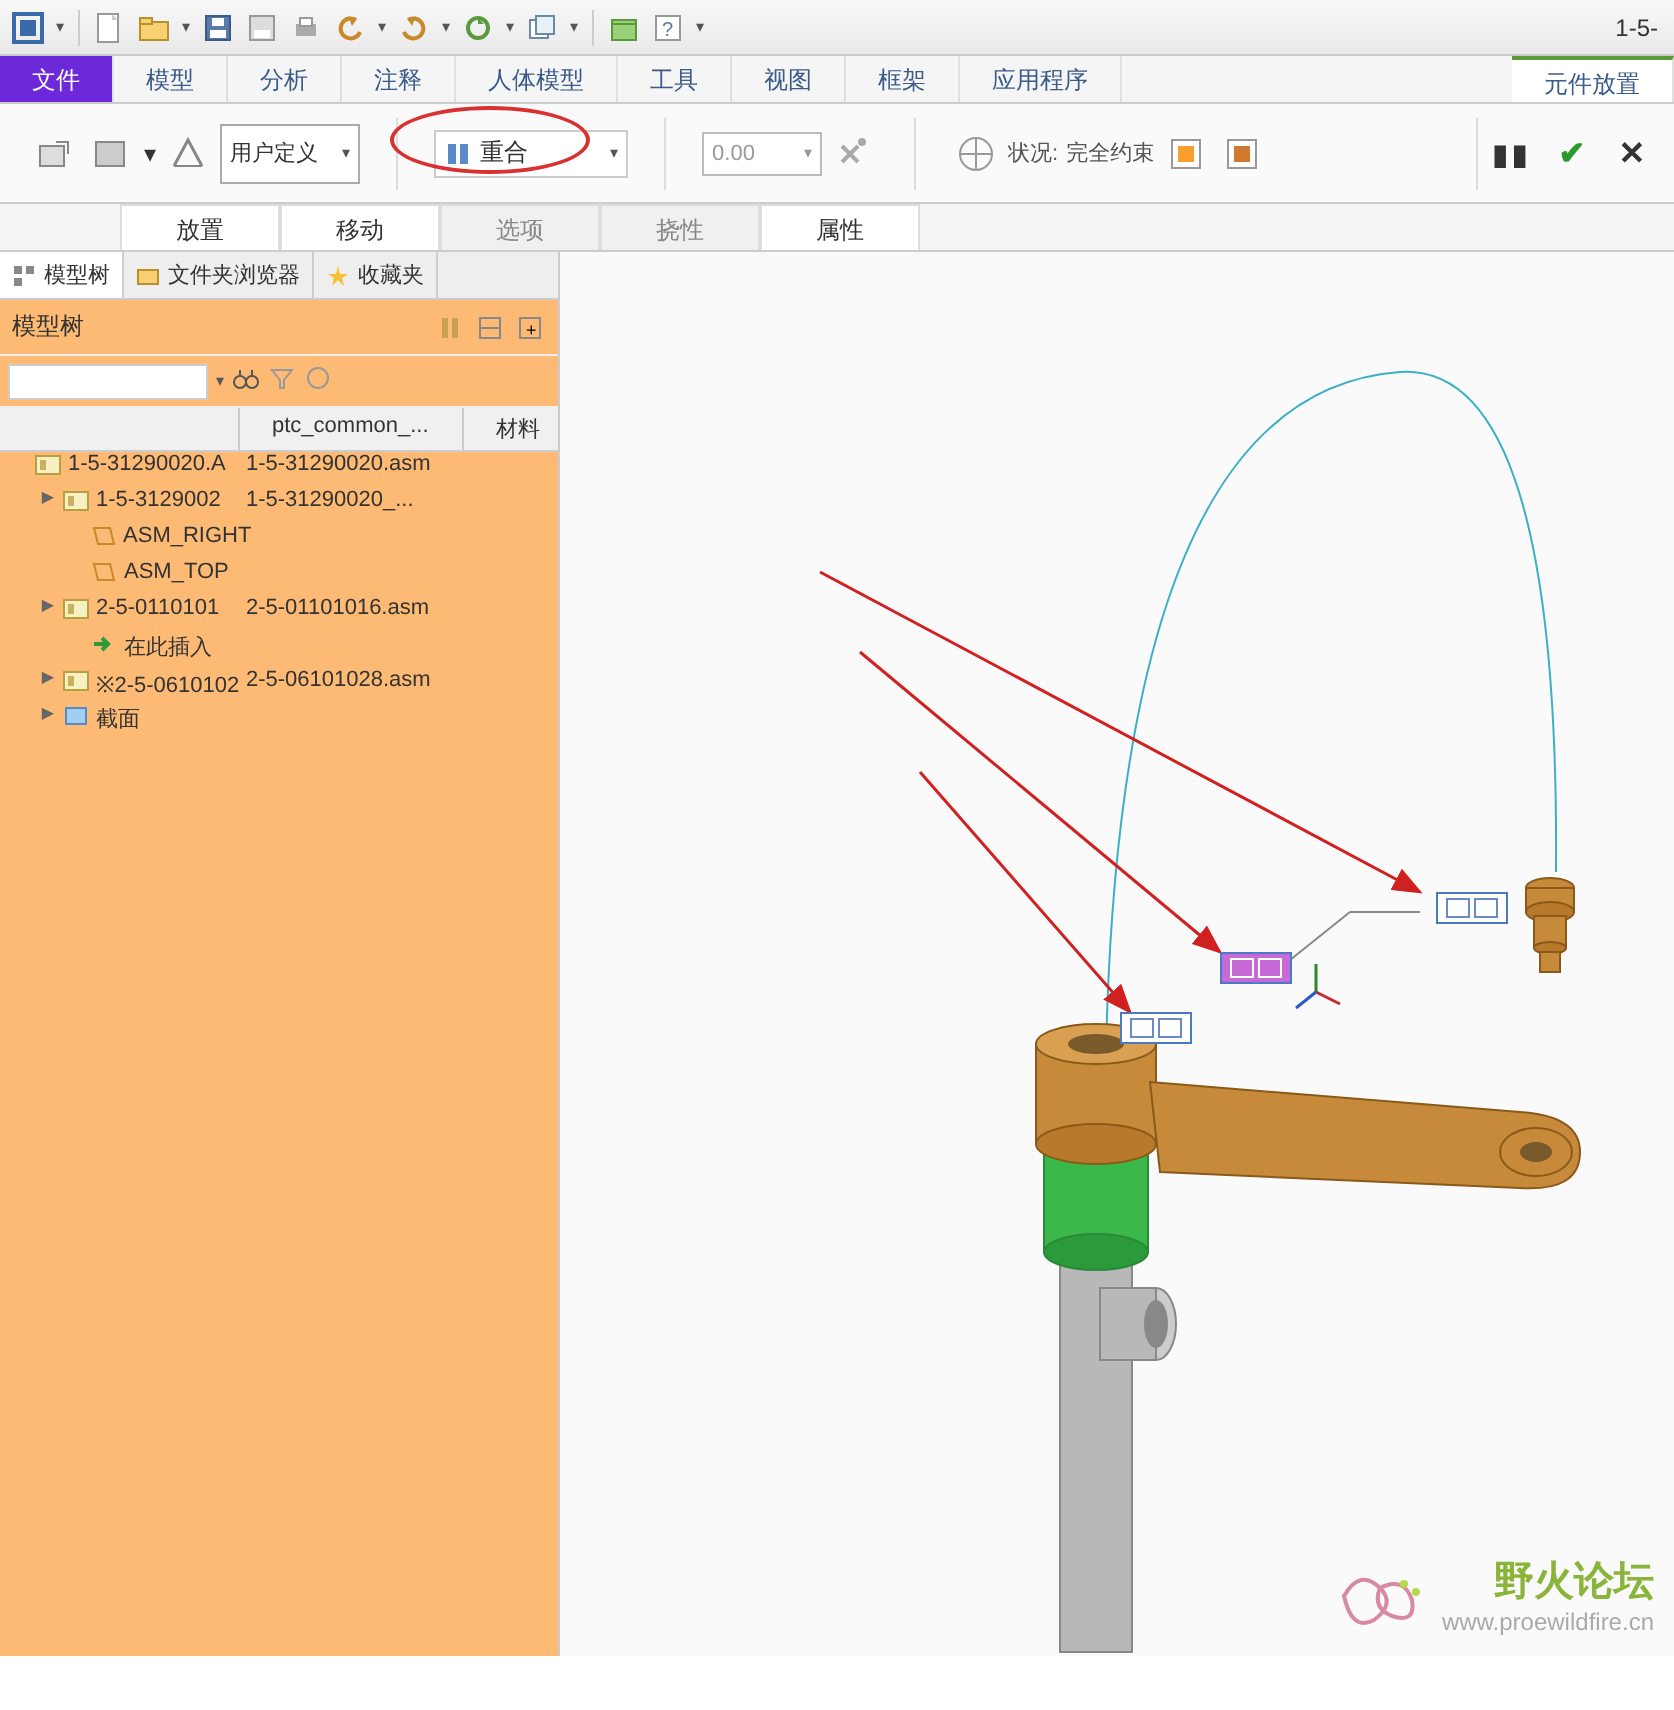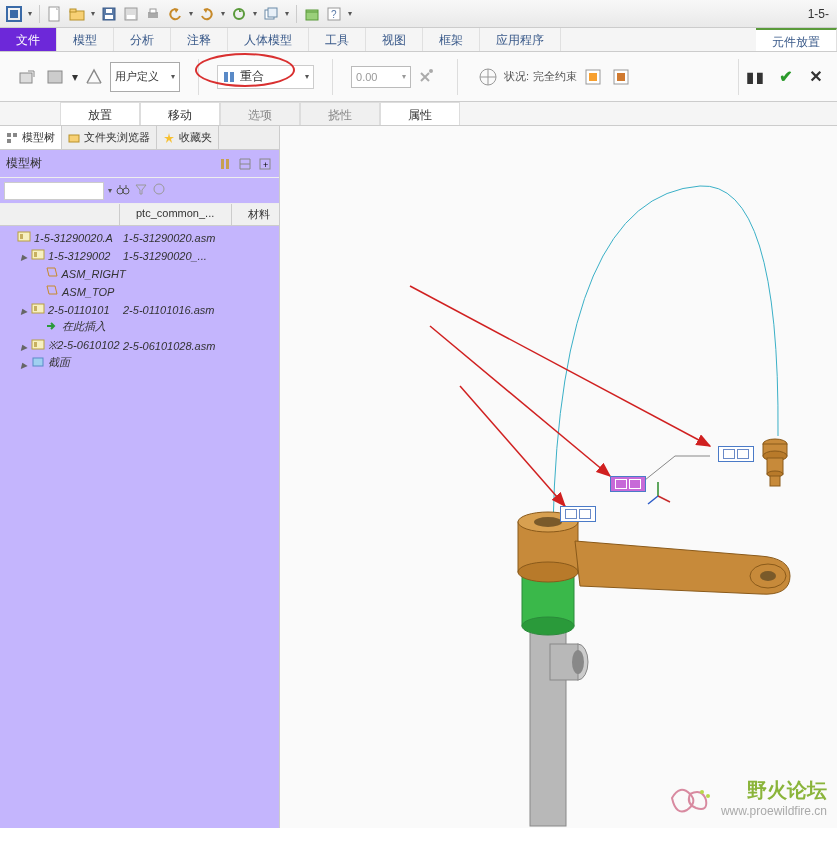--- a/index.html
+++ b/index.html
@@ -26,35 +26,35 @@
   .offset-field::after { content: "▾"; position: absolute; right: 4px; font-size: 8px; color: #999; }
   .status-lbl { font-size: 11px; color: #555; }
   .end-btns { margin-left: auto; display: flex; gap: 4px; align-items: center; }
   .end-btn { width: 26px; height: 26px; display: flex; align-items: center; justify-content: center; font-size: 16px; font-weight: bold; cursor: pointer; }
   .end-btn.ok { color: #2a9a2a; }
   .end-btn.cancel { color: #333; }
   .sub-tabs { height: 24px; background: #f5f5f5; border-bottom: 1px solid #ccc; display: flex; padding-left: 60px; }
   .sub-tabs .stab { width: 80px; text-align: center; font-size: 12px; padding-top: 4px; color: #888; border: 1px solid #ddd; border-bottom: none; background: #f0f0f0; cursor: pointer; }
   .sub-tabs .stab.active { color: #333; background: #fff; }
   .workspace { display: flex; height: 702px; }
-  .side-panel { width: 280px; border-right: 1px solid #ccc; background: #c4b5fd; display: flex; flex-direction: column; }
+  .side-panel { width: 280px; border-right: 1px solid #ccc; background: #fdba74; display: flex; flex-direction: column; }
   .panel-tabs { height: 24px; display: flex; border-bottom: 1px solid #ccc; background: #eee; }
   .panel-tabs .ptab { padding: 4px 6px; font-size: 11px; display: flex; align-items: center; gap: 4px; border-right: 1px solid #ccc; cursor: pointer; }
   .panel-tabs .ptab.active { background: #fff; }
   .panel-header { height: 28px; display: flex; align-items: center; padding: 0 6px; font-size: 12px; border-bottom: 1px solid #eee; }
   .panel-header .tools { margin-left: auto; display: flex; gap: 4px; }
   .panel-header .tools span { width: 16px; height: 16px; cursor: pointer; display: inline-flex; align-items: center; justify-content: center; }
   .panel-search { height: 26px; display: flex; align-items: center; padding: 0 4px; gap: 4px; border-bottom: 1px solid #eee; }
   .panel-search input { width: 100px; height: 18px; border: 1px solid #ccc; padding: 0 4px; font-size: 11px; }
   .panel-cols { height: 22px; display: flex; border-bottom: 1px solid #ccc; background: #f0f0f0; font-size: 11px; gap: 12px; }
   .panel-cols .col1 { width: 120px; border-right: 1px solid #ccc; }
   .panel-cols .col2 { width: 100px; border-right: 1px solid #ccc; padding-left: 4px; padding-top: 3px; }
   .panel-cols .col3 { padding-left: 4px; padding-top: 3px; }
   .tree { flex: 1; overflow: auto; font-size: 11px; color: #333; }
-  .tree-row { display: flex; align-items: flex-end; height: 18px; cursor: pointer; white-space: nowrap; font-style: italic; }
+  .tree-row { display: flex; align-items: flex-start; height: 18px; cursor: pointer; white-space: nowrap; }
   .tree-row .tw { width: 12px; text-align: center; font-size: 8px; color: #666; }
   .tree-row .ic { width: 16px; text-align: center; }
   .tree-row .lbl { padding-left: 2px; }
   .tree-row .col2v { margin-left: auto; width: 156px; color: #333; }
   .d1 { padding-left: 4px; }
   .d2 { padding-left: 18px; }
   .d3 { padding-left: 32px; }
   .viewport { flex: 1; background: #fafafa; position: relative; overflow: hidden; }
   svg.scene { width: 100%; height: 100%; }
   .glyph-box { position: absolute; border: 1px solid #4a7ac7; background: #fff; padding: 2px 4px; display: flex; gap: 2px; }

